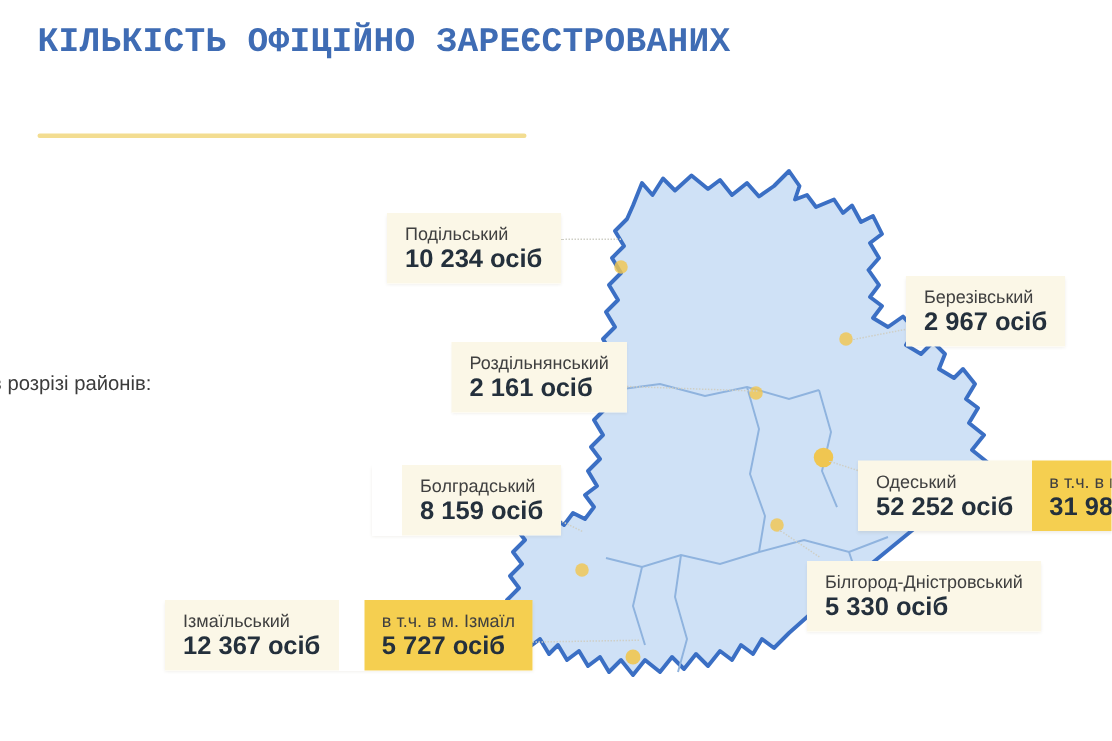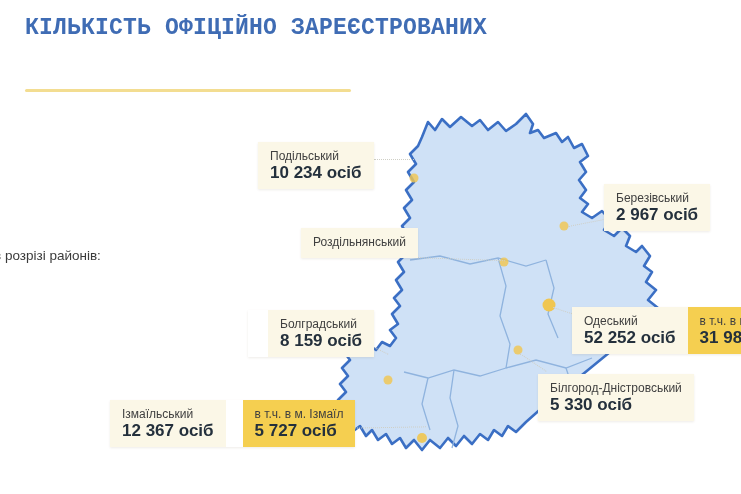--- a/index.html
+++ b/index.html
@@ -201,20 +201,21 @@
   <div class="callout" id="callout-berezivskyi">
     <div class="cell cream">
       <div class="name">Березівський</div>
       <div class="value">2 967 осіб</div>
     </div>
   </div>
 
   <div class="callout" id="callout-rozdilnyanskyi">
     <div class="cell cream">
       <div class="name">Роздільнянський</div>
+      <div class="value">2 161 осіб</div>
     </div>
   </div>
 
   <div class="callout" id="callout-bolhradskyi">
     <div class="cell cream">
       <div class="name">Болградський</div>
       <div class="value">8 159 осіб</div>
     </div>
   </div>
 

